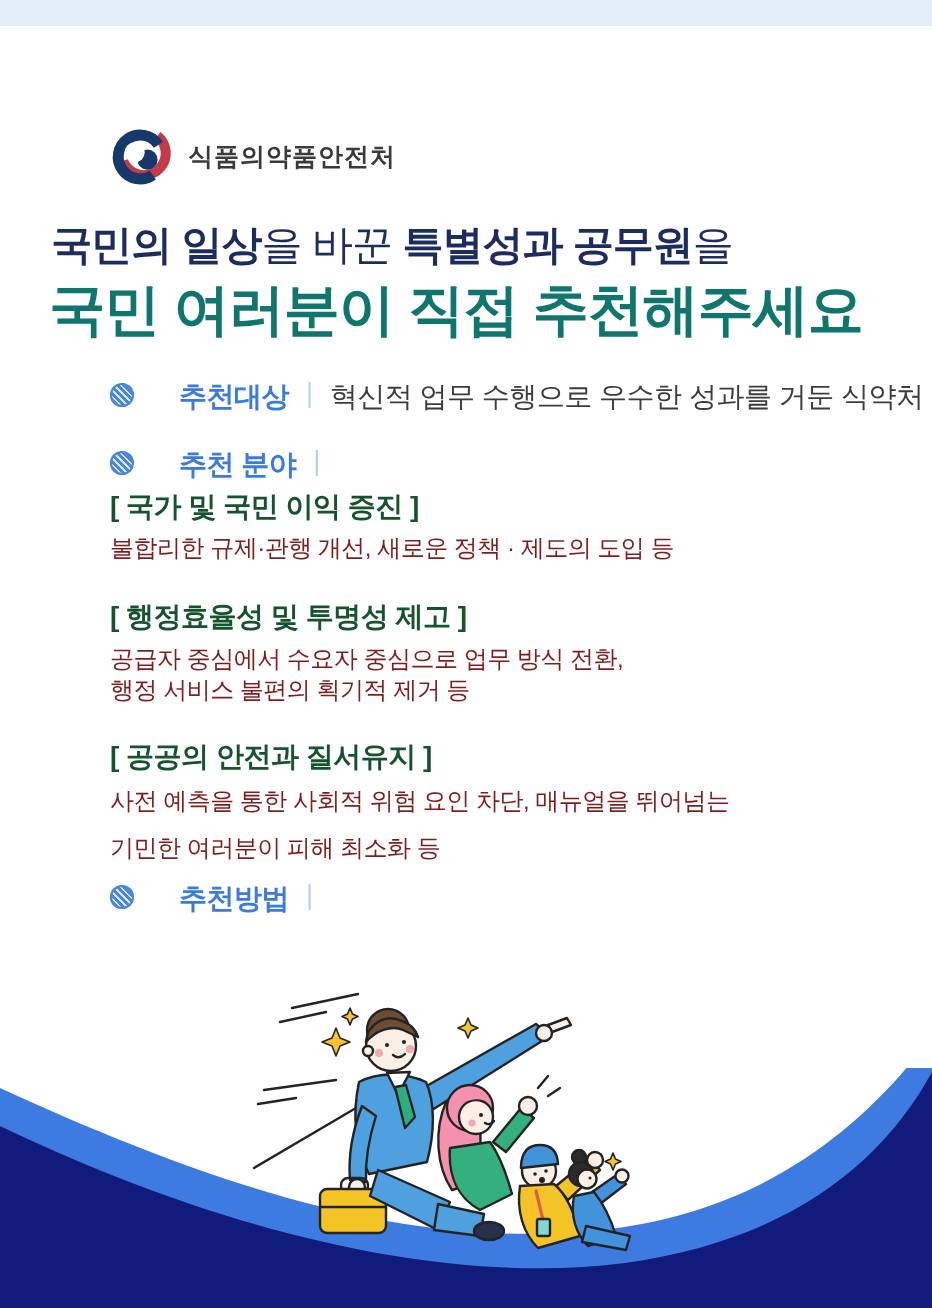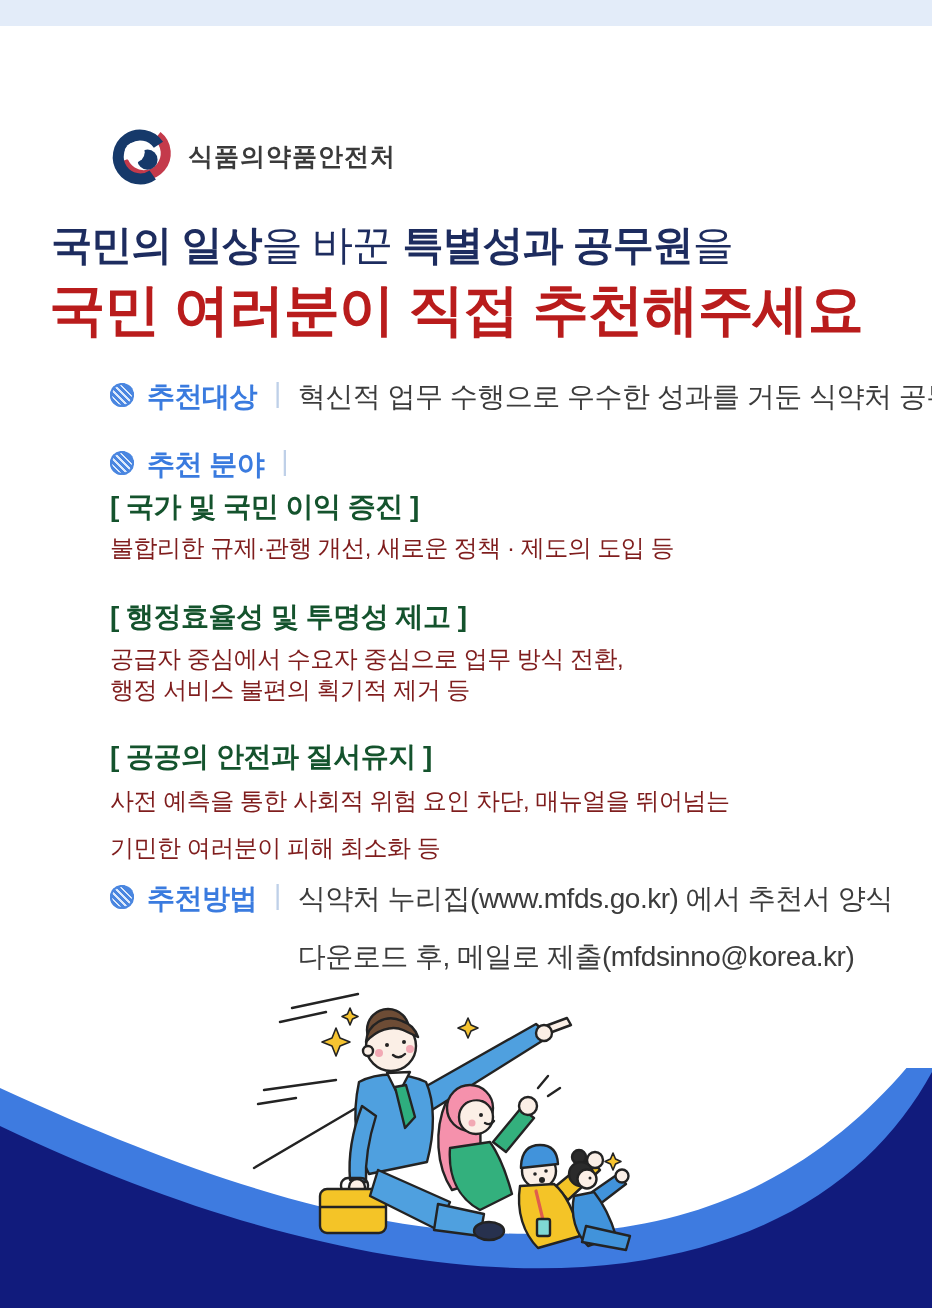--- a/index.html
+++ b/index.html
@@ -11,28 +11,28 @@
   .topbar{position:absolute;top:0;left:0;width:932px;height:26px;background:#E3ECF9;}
   
   .logo{position:absolute;top:124px;left:110px;display:flex;align-items:center;gap:14px;}
   .logo svg{width:64px;height:64px;display:block;}
   .logo-text{font-size:25px;font-weight:700;color:#3a3a3a;letter-spacing:1px;}
   
   .title1{position:absolute;top:218px;left:0;width:784px;text-align:center;
     font-size:41px;color:#1D2C5F;font-weight:400;letter-spacing:-1px;}
   .title1 .b{font-weight:800;}
   .title2{position:absolute;top:273px;left:0;width:912px;text-align:center;
-    font-size:56px;color:#b91c1c;font-weight:800;letter-spacing:-1px;}
+    font-size:56px;color:#0f766e;font-weight:800;letter-spacing:-1px;}
   
   .row{position:absolute;left:110px;display:flex;align-items:flex-start;gap:13px;
     font-size:28px;color:#3C3C3C;letter-spacing:-0.5px;white-space:nowrap;}
   .bullet{flex:0 0 auto;width:24px;height:24px;border-radius:50%;margin-top:5px;
     background:repeating-linear-gradient(45deg,#4a86e0 0 3px,#dce9fb 3px 4.8px);
     box-shadow:inset 0 0 0 2px #4a86e0;}
-  .lbl{color:#3A7BDF;font-weight:800;}
+  .lbl{color:#3A7BDF;font-weight:800;margin-left:32px;}
   .sep{color:#BFD0E8;font-weight:400;margin:0 4px;transform:translateY(-1px);}
   .redhead{position:absolute;left:110px;font-size:28px;font-weight:700;color:#14532d;letter-spacing:-0.5px;white-space:nowrap;}
   .bodyline{position:absolute;left:110px;font-size:24px;color:#7f1d1d;letter-spacing:-0.5px;white-space:nowrap;}
   .method-lines{display:flex;flex-direction:column;gap:20px;}
   
   .wave{position:absolute;left:0;top:1068px;width:932px;height:240px;}
   .hero{position:absolute;left:238px;top:990px;width:470px;height:262px;}
 </style>
 </head>
 <body>
@@ -73,24 +73,20 @@
 <div class="bodyline" style="top:674px;">행정 서비스 불편의 획기적 제거 등</div>
 
 <div class="redhead" style="top:738px;">[ 공공의 안전과 질서유지 ]</div>
 <div class="bodyline" style="top:785px;">사전 예측을 통한 사회적 위험 요인 차단, 매뉴얼을 뛰어넘는</div>
 <div class="bodyline" style="top:832px;">기민한 여러분이 피해 최소화 등</div>
 
 <div class="row" style="top:880px;">
   <span class="bullet"></span>
   <span class="lbl">추천방법</span>
   <span class="sep">|</span>
-  <span class="method-lines">
-    <span>식약처 누리집(www.mfds.go.kr) 에서 추천서 양식</span>
-    <span>다운로드 후, 메일로 제출(mfdsinno@korea.kr)</span>
-  </span>
 </div>
 
 <svg class="wave" viewBox="0 0 932 240" preserveAspectRatio="none">
   <path d="M0,20 C250,135 430,180 600,162 C760,145 862,62 932,-32 L932,240 L0,240 Z" fill="#3E7BE0"></path>
 </svg>
 
 <svg class="hero" viewBox="0 0 470 262">
   <g stroke="#232323" stroke-width="2.4" stroke-linecap="round" stroke-linejoin="round" fill="none">
     <line x1="54" y1="18" x2="120" y2="4"></line>
     <line x1="42" y1="32" x2="88" y2="22"></line>

